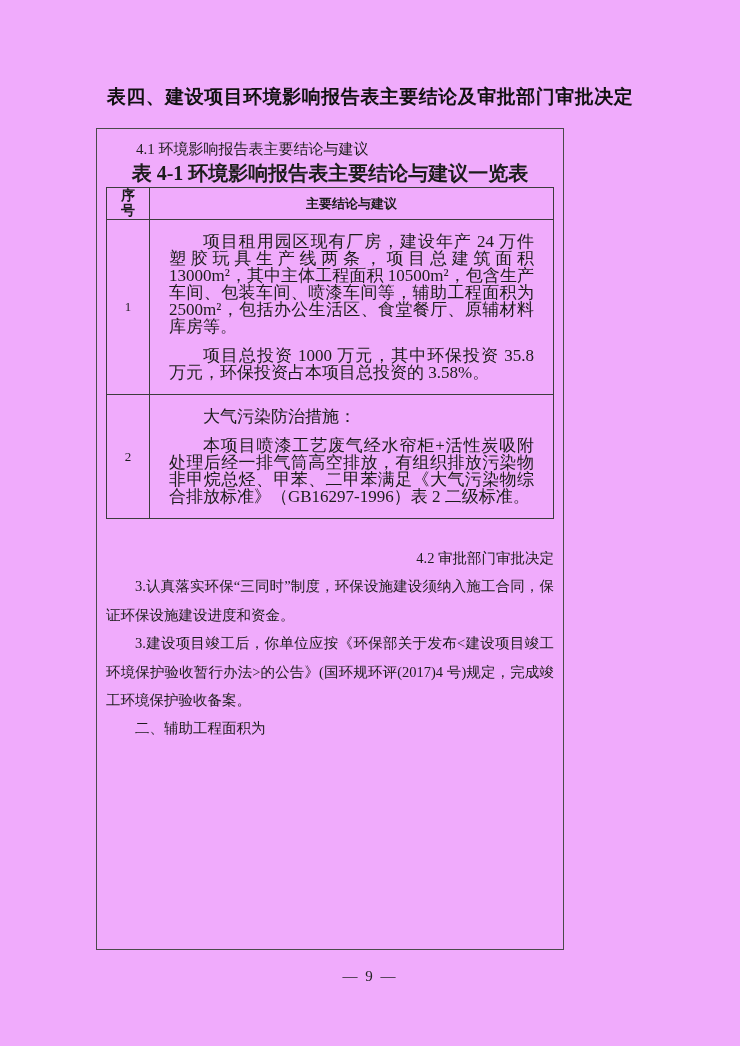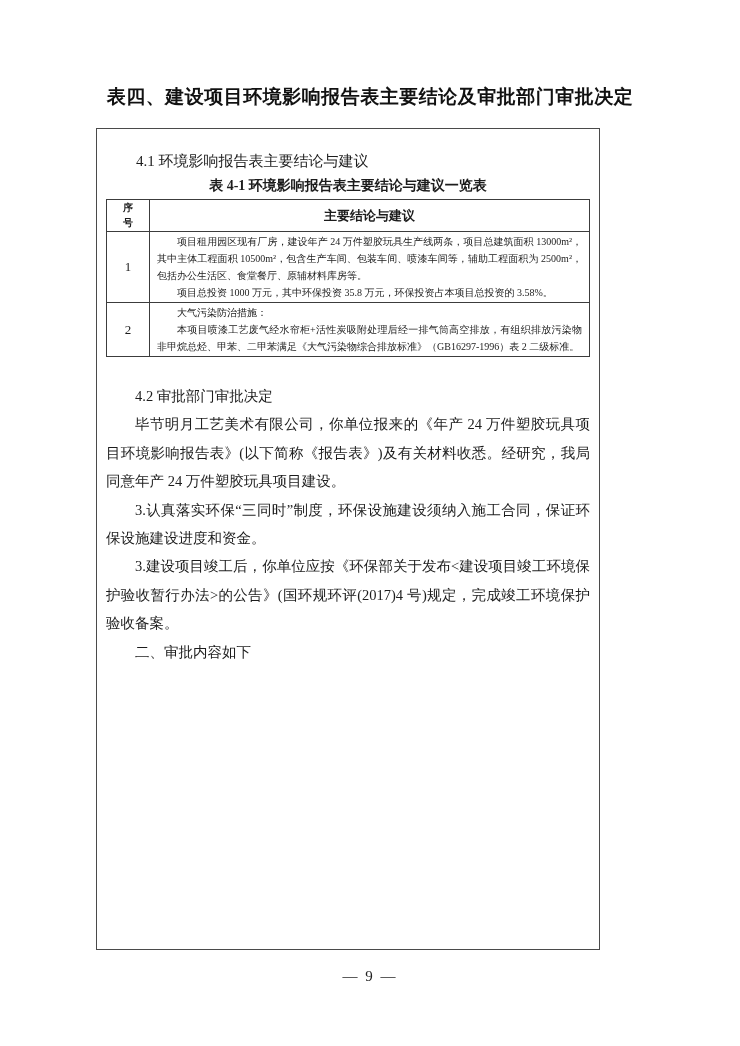--- a/index.html
+++ b/index.html
@@ -1,100 +1,100 @@
 <!DOCTYPE html>
 <html><head>
 <meta charset="utf-8">
 <style>
   html,body { margin:0; padding:0; background:#e8e8e8; }
   .page {
     position:relative;
     width:740px; height:1046px;
     margin:0 auto;
-    background:#ffffff;
+    background:#f0abfc;
     font-family:"Liberation Serif","DejaVu Serif",serif;
     color:#1c1c1c;
     overflow:hidden;
   }
   .doc-title {
     position:absolute;
     left:0; top:84px; width:100%;
     text-align:center;
     font-size:19px; font-weight:bold;
     letter-spacing:0.5px;
     color:#111;
   }
   .outer-box {
     position:absolute;
     left:96px; top:128px;
-    width:504px; height:822px;
+    width:468px; height:822px;
     border:1px solid #4a4a4a;
     box-sizing:border-box;
-    padding:12px 9px;
+    padding:0 9px;
   }
   .h-sub {
     font-size:15px;
     line-height:22px;
     margin:9px 0 3px 0;
     text-indent:2em;
   }
   .table-title {
     text-align:center;
     font-weight:bold;
-    font-size:14px;
+    font-size:20px;
     line-height:21px;
     margin:2px 0 3px 0;
   }
   table.conclusions {
     width:100%;
     border-collapse:collapse;
     table-layout:fixed;
   }
   table.conclusions th, table.conclusions td {
     border:1px solid #3c3c3c;
     font-size:13px;
     vertical-align:middle;
   }
   th.col-no { width:40px; }
   th.col-no .wrapword {
     display:block;
     width:16px;
     margin:0 auto;
     line-height:14.5px;
-    font-size:10px;
+    font-size:14px;
     word-break:break-all;
     text-align:center;
   }
   th.col-main {
     font-weight:bold;
     font-size:13.5px;
     padding:4px 2px;
   }
   td.cell-no {
     text-align:center;
     font-size:13px;
   }
   td.cell-content { padding:1px 7px; }
   td.cell-content p {
-    margin:0;
+    margin:12px;
     text-indent:2em;
     text-align:justify;
     line-height:17px;
-    font-size:10px;
+    font-size:17px;
   }
   .body-text { margin-top:2px; }
   .body-text p {
     margin:0;
     font-size:14.5px;
     line-height:28.4px;
     text-indent:2em;
     text-align:justify;
     color:#1c1c1c;
   }
-  .body-text p.h42 { text-align:left;margin-top:25px; }
+  .body-text p.h42 { text-align:right;margin-top:25px; }
   .page-number {
     position:absolute;
     left:0; top:968px; width:100%;
     text-align:center;
     font-size:15px;
     color:#222;
     letter-spacing:2px;
   }
 </style>
 </head>
@@ -132,23 +132,22 @@
           <td class="cell-content">
             <p>大气污染防治措施：</p>
             <p>本项目喷漆工艺废气经水帘柜+活性炭吸附处理后经一排气筒高空排放，有组织排放污染物非甲烷总烃、甲苯、二甲苯满足《大气污染物综合排放标准》（GB16297-1996）表 2 二级标准。</p>
           </td>
         </tr>
       </tbody>
     </table>
 
     <div class="body-text">
       <p class="h42">4.2 审批部门审批决定</p>
-      <p>毕节明月工艺美术有限公司，你单位报来的《年产 24 万件塑胶玩具项目环境影响报告表》(以下简称《报告表》)及有关材料收悉。经研究，我局同意年产 24 万件塑胶玩具项目建设。</p>
       <p>3.认真落实环保“三同时”制度，环保设施建设须纳入施工合同，保证环保设施建设进度和资金。</p>
       <p>3.建设项目竣工后，你单位应按《环保部关于发布&lt;建设项目竣工环境保护验收暂行办法&gt;的公告》(国环规环评(2017)4 号)规定，完成竣工环境保护验收备案。</p>
-      <p>二、审批内容如下</p>
+      <p>二、辅助工程面积为</p>
     </div>
 
   </div>
 
   <div class="page-number">— 9 —</div>
 
 </div>
 
 </body></html>

